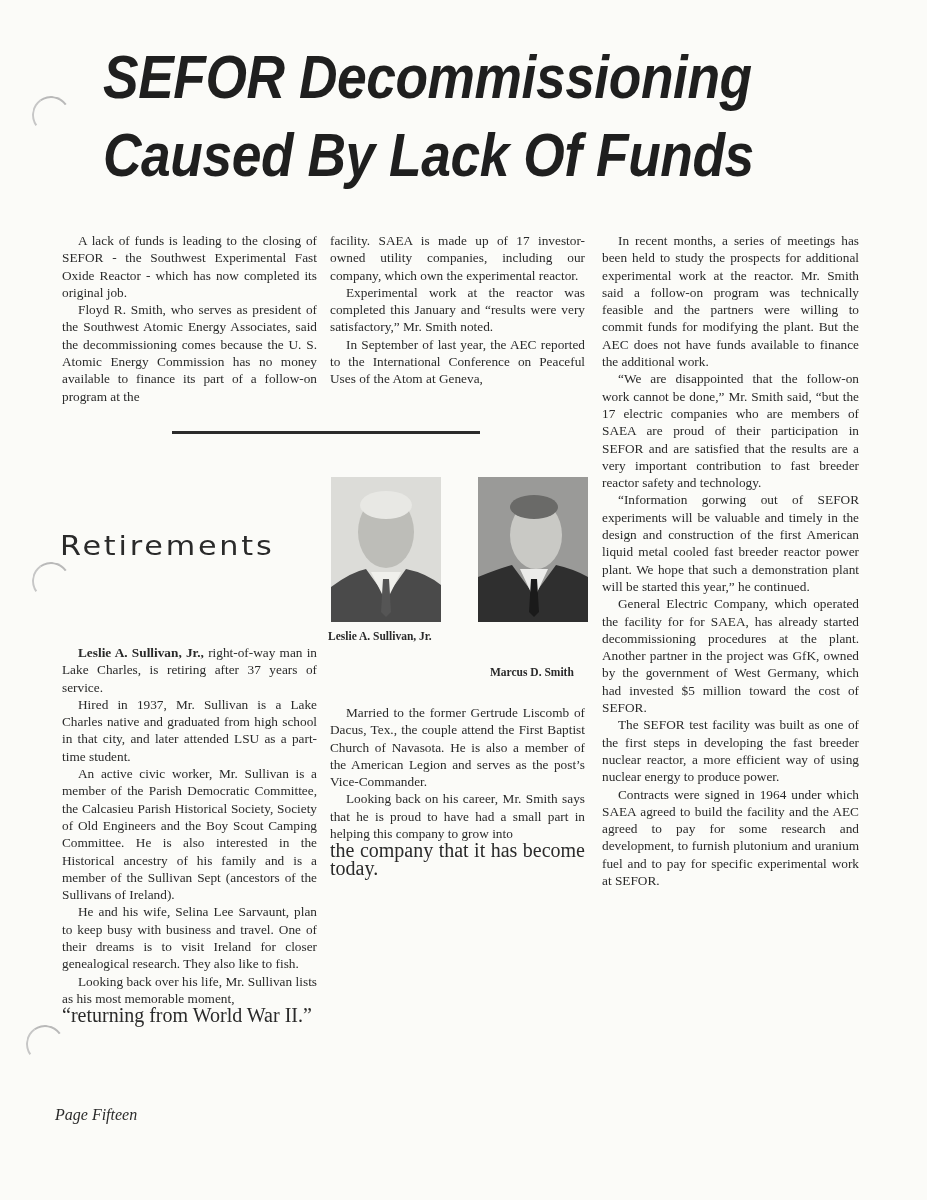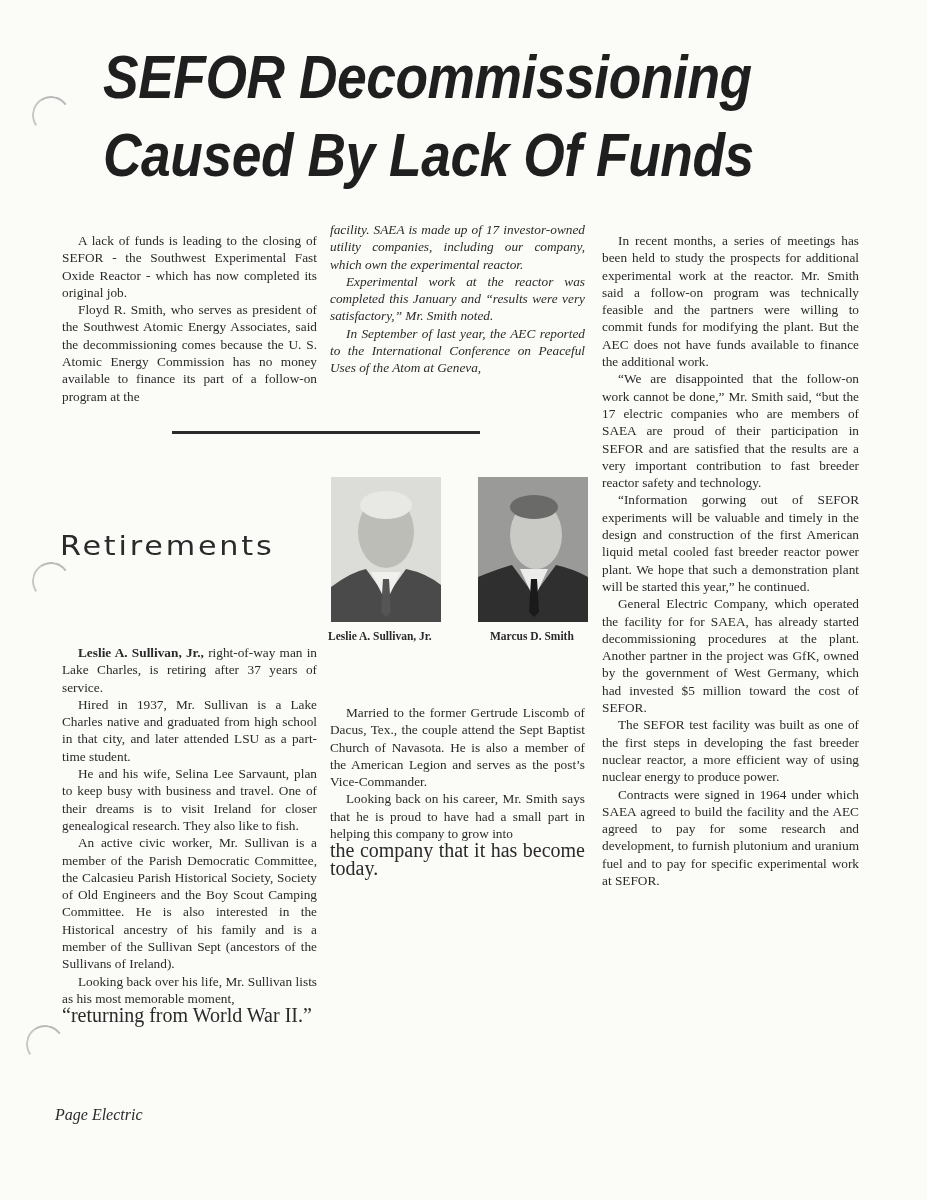--- a/index.html
+++ b/index.html
@@ -69,21 +69,21 @@
 <h1 class="headline">
   <span>SEFOR Decommissioning</span>
   <span>Caused By Lack Of Funds</span>
 </h1>
 
 <div class="col" style="left:62px; top:232px;">
   <p>A lack of funds is leading to the closing of SEFOR - the Southwest Experimental Fast Oxide Reactor - which has now completed its original job.</p>
   <p>Floyd R. Smith, who serves as president of the Southwest Atomic Energy Associates, said the decommissioning comes because the U. S. Atomic Energy Commission has no money available to finance its part of a follow-on program at the</p>
 </div>
 
-<div class="col" style="left:330px; top:221px;font-style:italic;">
+<div class="col" style="left:330px; top:232px;">
   <p class="first-noindent">facility. SAEA is made up of 17 investor-owned utility companies, including our company, which own the experimental reactor.</p>
   <p>Experimental work at the reactor was completed this January and “results were very satisfactory,” Mr. Smith noted.</p>
   <p>In September of last year, the AEC reported to the International Conference on Peaceful Uses of the Atom at Geneva,</p>
 </div>
 
 <div class="col" style="left:602px; top:232px; width:257px;">
   <p>In recent months, a series of meetings has been held to study the prospects for additional experimental work at the reactor. Mr. Smith said a follow-on program was technically feasible and the partners were willing to commit funds for modifying the plant. But the AEC does not have funds available to finance the additional work.</p>
   <p>“We are disappointed that the follow-on work cannot be done,” Mr. Smith said, “but the 17 electric companies who are members of SAEA are proud of their participation in SEFOR and are satisfied that the results are a very important contribution to fast breeder reactor safety and technology.</p>
   <p>“Information gorwing out of SEFOR experiments will be valuable and timely in the design and construction of the first American liquid metal cooled fast breeder reactor power plant. We hope that such a demonstration plant will be started this year,” he continued.</p>
   <p>General Electric Company, which operated the facility for for SAEA, has already started decommissioning procedures at the plant. Another partner in the project was GfK, owned by the government of West Germany, which had invested $5 million toward the cost of SEFOR.</p>
@@ -109,30 +109,30 @@
   <svg viewBox="0 0 110 145">
     <rect width="110" height="145" fill="#9a9a98"></rect>
     <ellipse cx="58" cy="58" rx="26" ry="34" fill="#c9c9c5"></ellipse>
     <ellipse cx="56" cy="30" rx="24" ry="12" fill="#6a6a68"></ellipse>
     <path d="M0 145 L0 100 Q20 92 34 88 L56 118 L78 88 Q96 92 110 100 L110 145 Z" fill="#2f2f2f"></path>
     <path d="M42 92 L56 122 L70 92 Z" fill="#ececea"></path>
     <path d="M53 102 L59 102 L61 135 L56 140 L51 135 Z" fill="#1a1a1a"></path>
   </svg>
 </div>
 <div class="caption" style="left:328px; top:630px;">Leslie A. Sullivan, Jr.</div>
-<div class="caption" style="left:490px; top:630px;">Marcus D. Smith</div>
+<div class="caption" style="left:490px; top:666px;">Marcus D. Smith</div>
 
 <div class="col" style="left:62px; top:644px;">
   <p><span class="bold-name">Leslie A. Sullivan, Jr.,</span><span> right-of-way man in Lake Charles, is retiring after 37 years of service.</span></p>
   <p>Hired in 1937, Mr. Sullivan is a Lake Charles native and graduated from high school in that city, and later attended LSU as a part-time student.</p>
+  <p>An active civic worker, Mr. Sullivan is a member of the Parish Democratic Committee, the Calcasieu Parish Historical Society, Society of Old Engineers and the Boy Scout Camping Committee. He is also interested in the Historical ancestry of his family and is a member of the Sullivan Sept (ancestors of the Sullivans of Ireland).</p>
   <p>He and his wife, Selina Lee Sarvaunt, plan to keep busy with business and travel. One of their dreams is to visit Ireland for closer genealogical research. They also like to fish.</p>
-  <p>An active civic worker, Mr. Sullivan is a member of the Parish Democratic Committee, the Calcasieu Parish Historical Society, Society of Old Engineers and the Boy Scout Camping Committee. He is also interested in the Historical ancestry of his family and is a member of the Sullivan Sept (ancestors of the Sullivans of Ireland).</p>
   <p>Looking back over his life, Mr. Sullivan lists as his most memorable moment,</p>
   <p class="first-noindent big-end">“returning from World War II.”</p>
 </div>
 
 <div class="col" style="left:330px; top:704px;">
-  <p>Married to the former Gertrude Liscomb of Dacus, Tex., the couple attend the Sept Baptist Church of Navasota. He is also a member of the American Legion and serves as the post’s Vice-Commander.</p>
+  <p>Married to the former Gertrude Liscomb of Dacus, Tex., the couple attend the First Baptist Church of Navasota. He is also a member of the American Legion and serves as the post’s Vice-Commander.</p>
   <p>Looking back on his career, Mr. Smith says that he is proud to have had a small part in helping this company to grow into</p>
   <p class="first-noindent big-end">the company that it has become today.</p>
 </div>
 
-<div class="footer">Page Electric</div>
+<div class="footer">Page Fifteen</div>
 
 </body></html>

